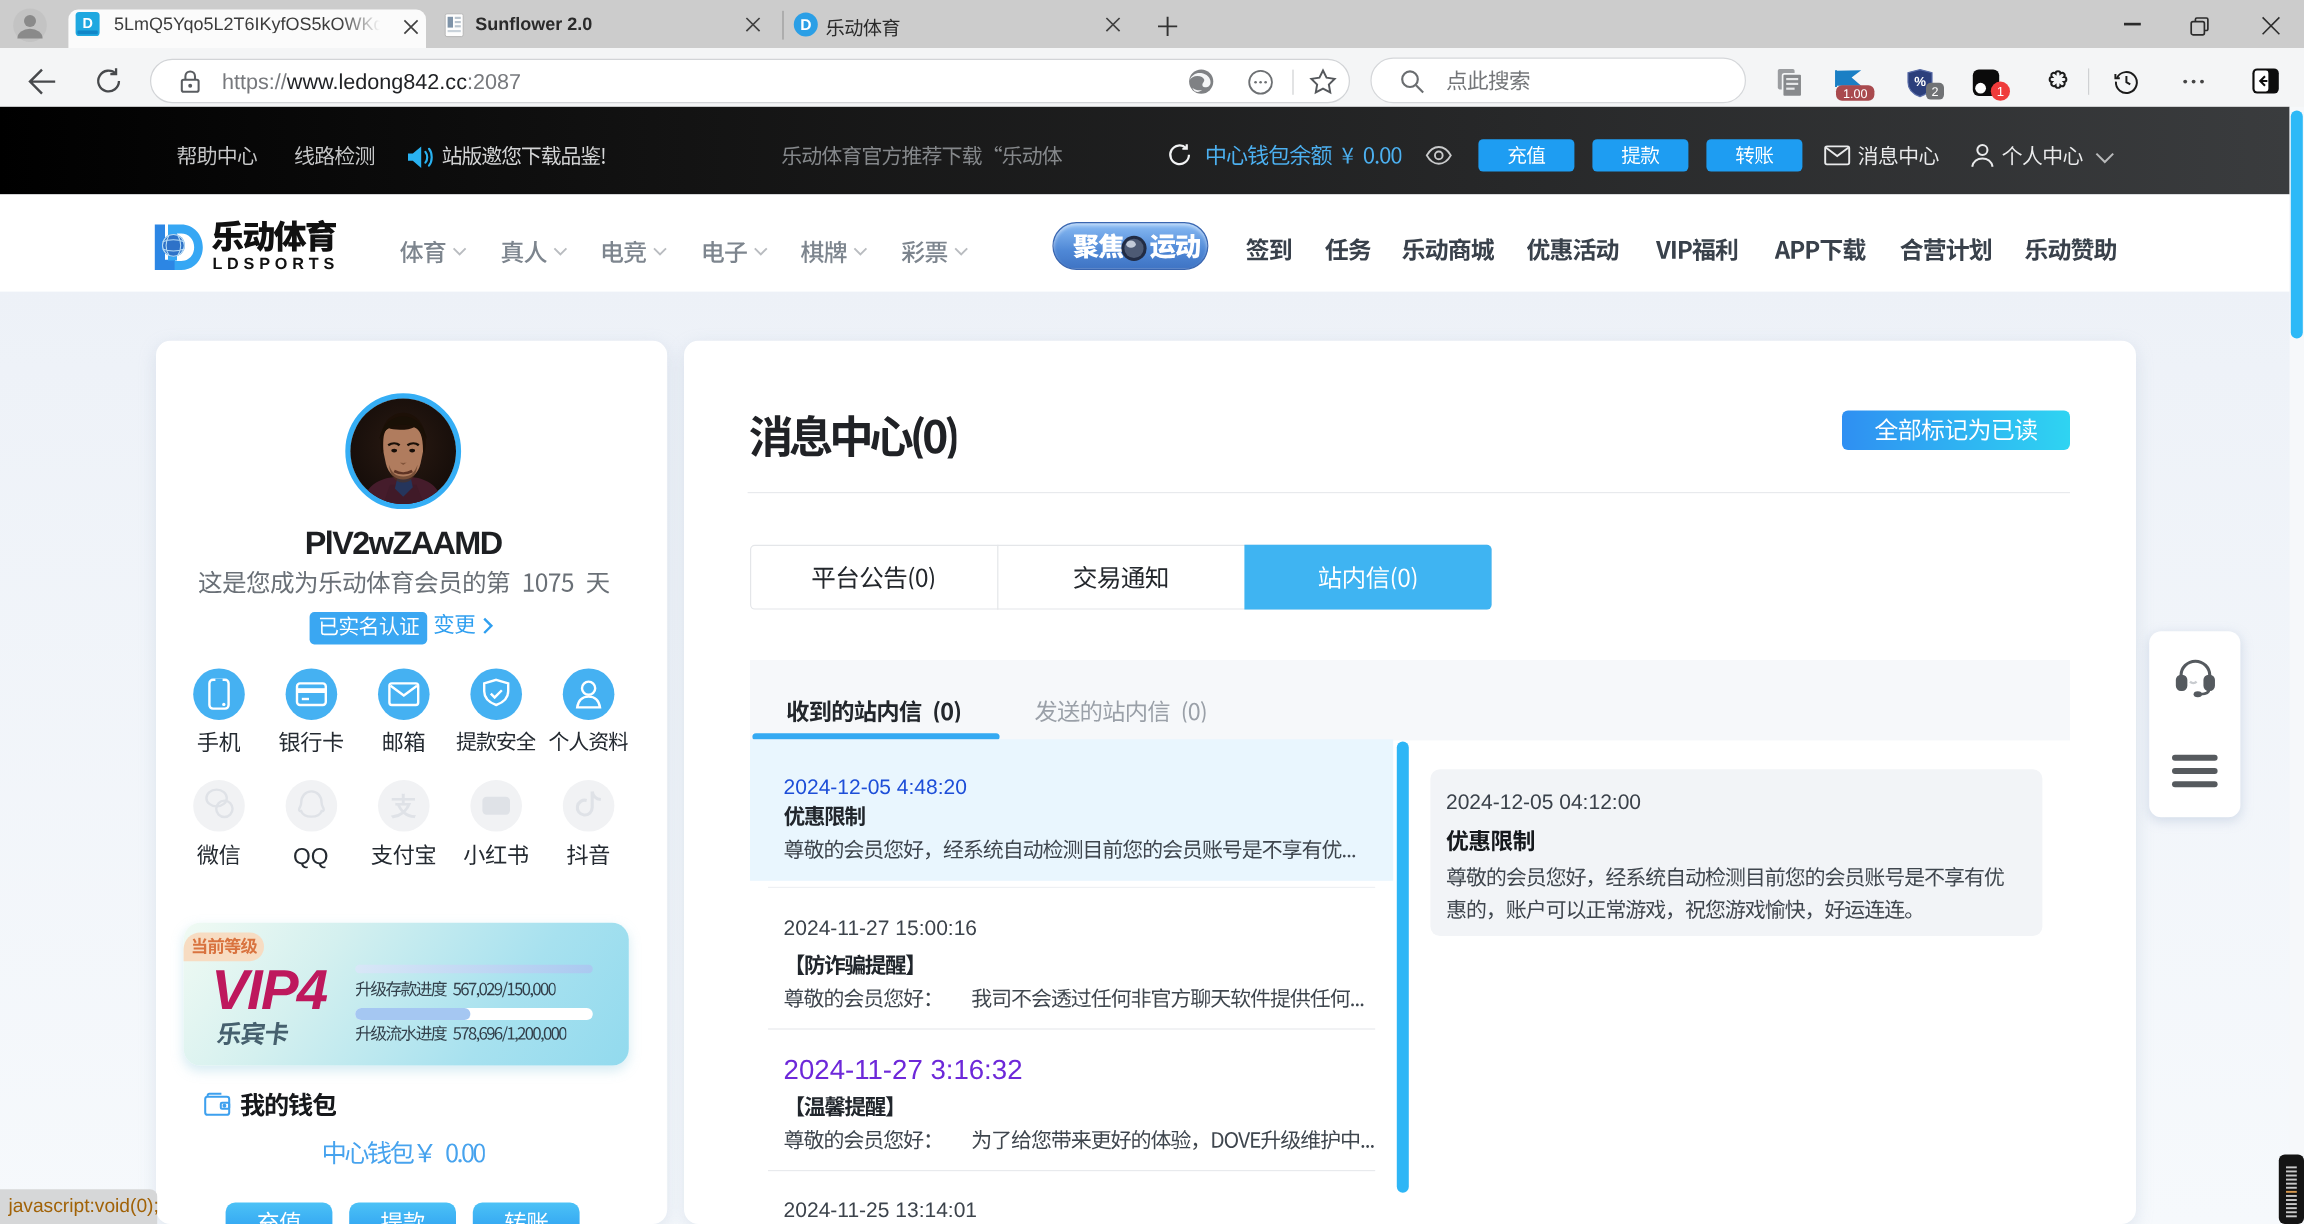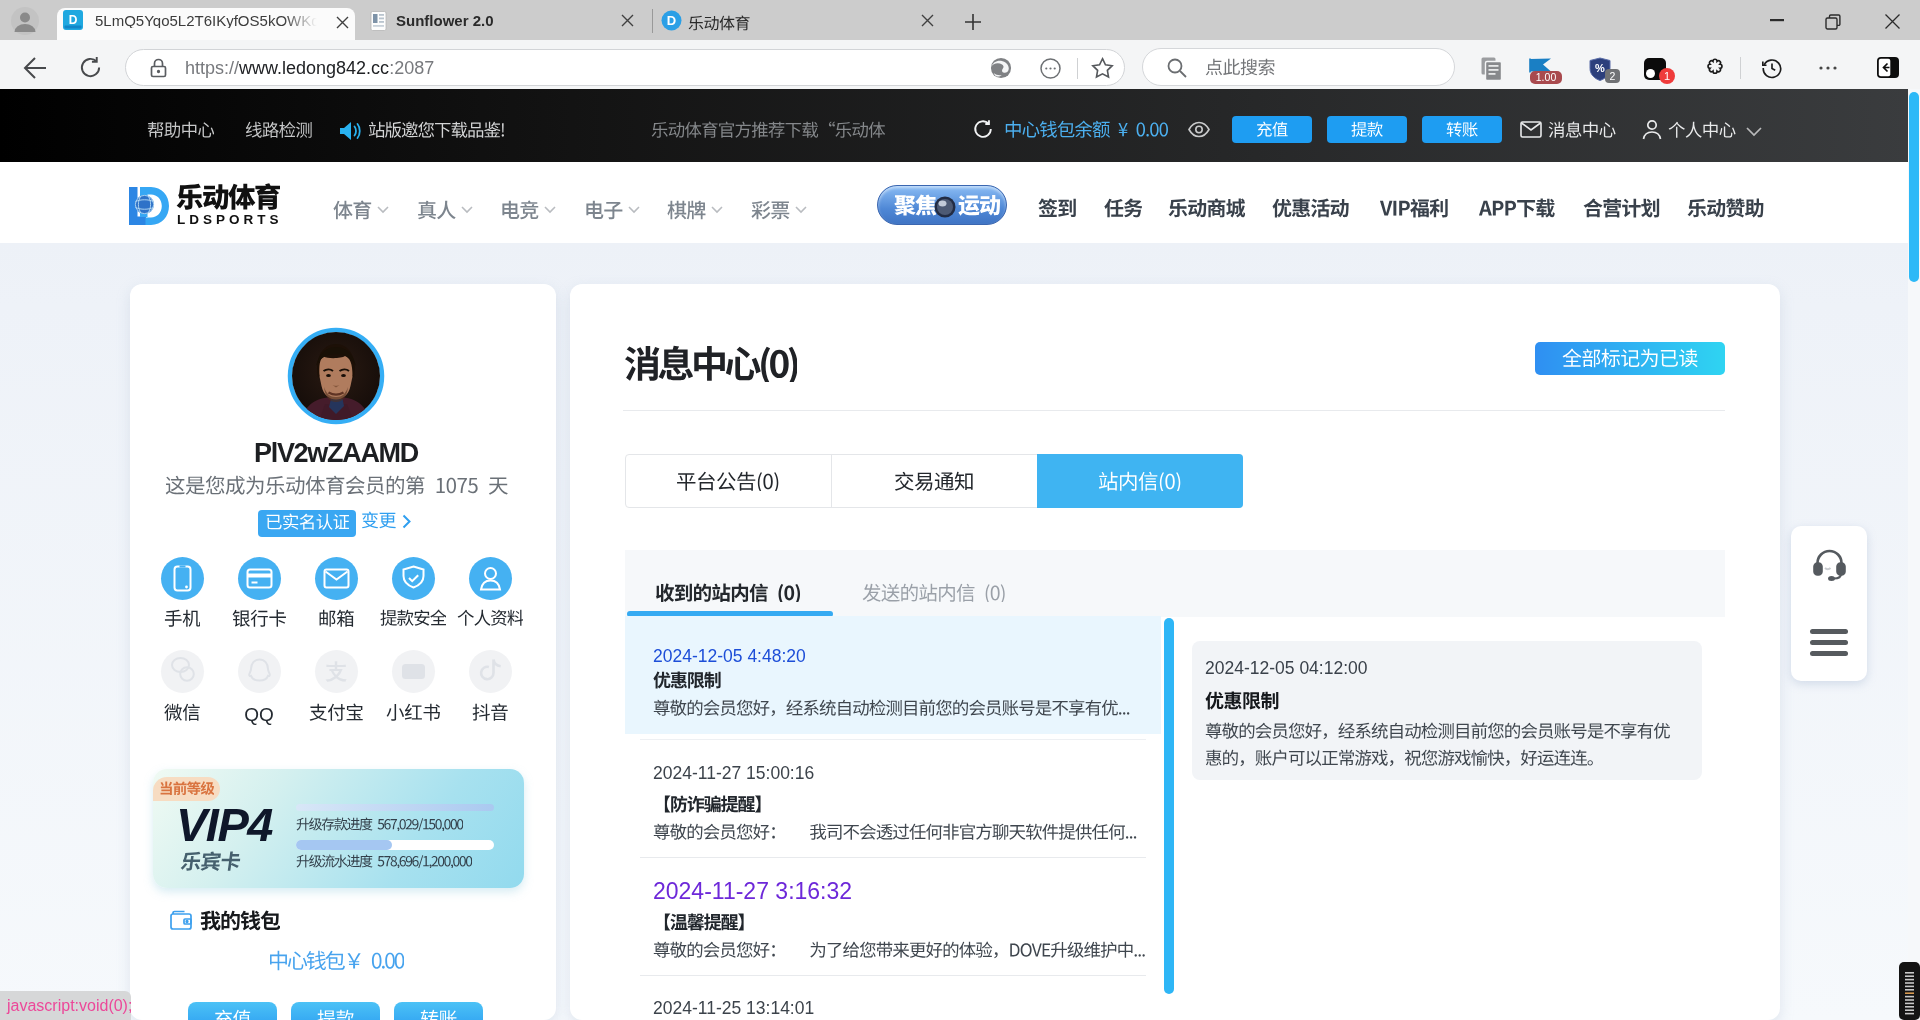--- a/index.html
+++ b/index.html
@@ -861,21 +861,21 @@
 <div class="abs" style="left:153px;top:769px;width:371px;height:119px;background:linear-gradient(125deg,#f0faf3 0%,#d4f0ef 30%,#a7e1ef 70%,#92daee 100%);border-radius:14px;box-shadow:0 4px 10px rgba(140,200,220,.35)"></div>
 <div class="abs" style="left:153px;top:777px;width:67px;height:24px;background:#f7dcc2;border-radius:14px 12px 12px 0"></div>
 <svg class="t " style="left:158.9px;top:781.0px" width="55.2" height="14.5" viewBox="0 -880 3807 1000" fill="#d9733f">
     <g transform="scale(1,-1)">
       <use href="#b5f53" x="0"></use>
       <use href="#b524d" x="952"></use>
       <use href="#b7b49" x="1903"></use>
       <use href="#b7ea7" x="2855"></use>
     </g>
   </svg>
-<div class="lat" style="left:176px;top:805px;font-size:47px;line-height:47px;color:#0f172a;font-weight:700;letter-spacing:-1.5px;font-style:italic;line-height:40px">VIP4</div>
+<div class="lat" style="left:176px;top:805px;font-size:47px;line-height:47px;color:#be185d;font-weight:700;letter-spacing:-1.5px;font-style:italic;line-height:40px">VIP4</div>
 <svg class="t " style="left:181.0px;top:850.6px" width="59.4" height="20.5" viewBox="0 -880 2898 1000" fill="#46606e" transform="skewX(-8)">
     <g transform="scale(1,-1)">
       <use href="#b4e50" x="0"></use>
       <use href="#b5bbe" x="966"></use>
       <use href="#b5361" x="1932"></use>
     </g>
   </svg>
 <div class="abs" style="left:296px;top:804px;width:198px;height:7px;background:linear-gradient(90deg,#d8e7f7,#aac9f0);border-radius:4px"></div>
 <svg class="t " style="left:296.0px;top:817.0px" width="166.7" height="14" viewBox="0 -880 11908 1000" fill="#33404b">
     <g transform="scale(1,-1)">
@@ -1305,12 +1305,12 @@
     <rect x="6" y="27.0" width="9" height="1.6" fill="#c9c9c9"></rect>
     <rect x="6" y="30.4" width="9" height="1.6" fill="#d89a50"></rect>
     <rect x="6" y="33.8" width="9" height="1.6" fill="#c9c9c9"></rect>
     <rect x="6" y="37.2" width="9" height="1.6" fill="#c9c9c9"></rect>
     <rect x="6" y="40.599999999999994" width="9" height="1.6" fill="#c9c9c9"></rect>
     <rect x="6" y="44.0" width="9" height="1.6" fill="#c9c9c9"></rect>
     <rect x="6" y="47.4" width="9" height="1.6" fill="#c9c9c9"></rect>
     <rect x="6" y="50.8" width="9" height="1.6" fill="#c9c9c9"></rect>
   </svg>
 <div class="abs" style="left:0px;top:991px;width:131px;height:29px;background:#d6d7d8;border-radius:0 6px 0 0"></div>
-<div class="lat" style="left:7px;top:998px;font-size:16px;line-height:16px;color:#ec4899;font-weight:400;">javascript:void(0);</div>
+<div class="lat" style="left:7px;top:998px;font-size:16px;line-height:16px;color:#a16207;font-weight:400;">javascript:void(0);</div>
 </body></html>

